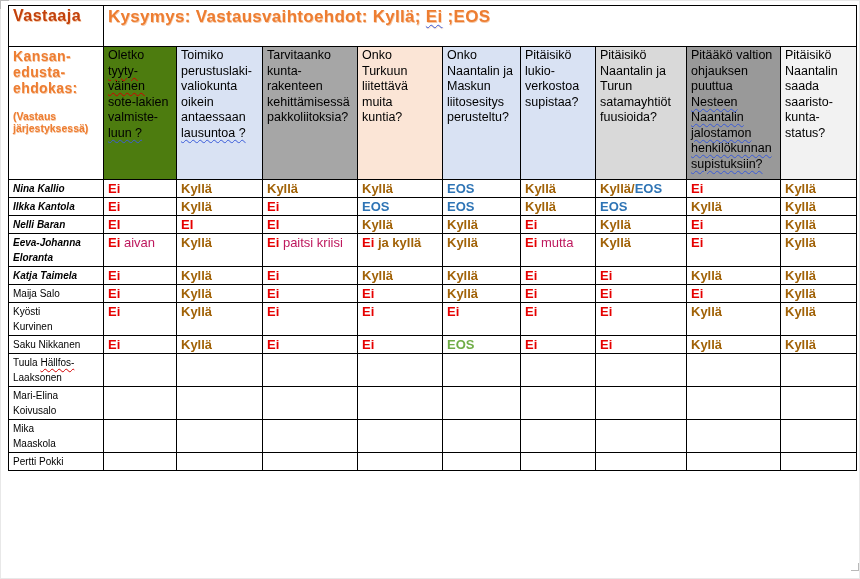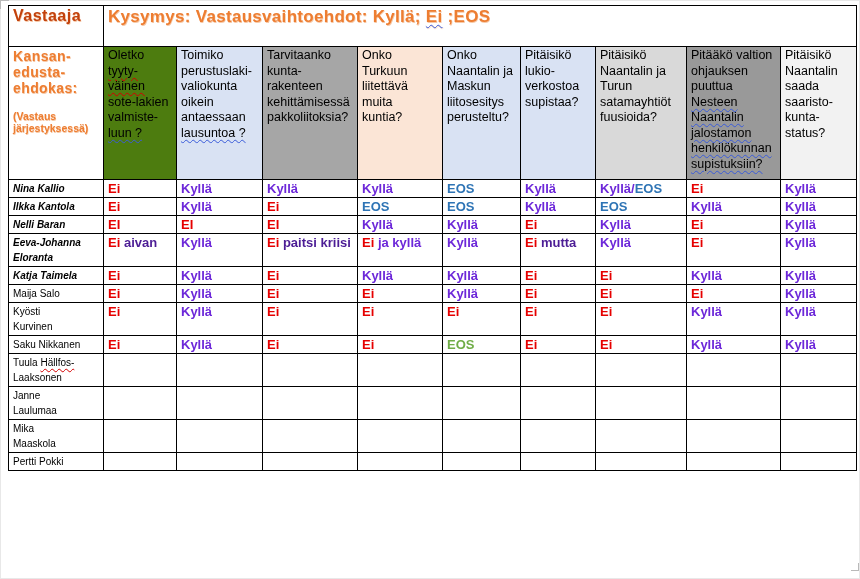--- a/index.html
+++ b/index.html
@@ -31,22 +31,22 @@
   
   .row-header-cell{padding-top:3px;}
   .rh-title{font-size:14px;line-height:16px;font-weight:bold;color:#ed7d31;
     text-shadow:0.6px 0.6px 0 #f6c9a8;letter-spacing:0.4px;}
   .rh-sub{margin-top:14px;font-size:10.5px;line-height:12px;font-weight:bold;color:#ed7d31;
     text-shadow:0.5px 0.5px 0 #f6c9a8;}
   
   .name-cell{font-size:10px;line-height:15px;padding:2px 4px;}
   .name-cell.emph{font-weight:bold;font-style:italic;}
   .answer-cell{font-size:13px;line-height:15px;padding:2px 4px;}
-  .ans-bold{font-weight:bold;color:#6d28d9;}
-  .ans-plain{font-weight:bold;color:#4c1d95;}
+  .ans-bold{font-weight:bold;color:#a16207;}
+  .ans-plain{font-weight:normal;color:#be185d;}
   .ans-red{font-weight:bold;color:#e60000;}
   .ans-blue{font-weight:bold;color:#2e74b5;}
   .ans-green{font-weight:bold;color:#70ad47;}
   .wavy-red{text-decoration-line:underline;text-decoration-style:wavy;
     text-decoration-color:#d40000;text-decoration-thickness:1px;text-underline-offset:2px;}
   .wavy-blue{text-decoration-line:underline;text-decoration-style:wavy;
     text-decoration-color:#3a5bd9;text-decoration-thickness:1px;text-underline-offset:2px;}
   
   .move-handle{position:absolute;left:0px;top:0px;width:8px;height:8px;
     border-left:1px solid #b9b9b9;border-top:1px solid #b9b9b9;}
@@ -289,22 +289,22 @@
         <td class="answer-cell"></td>
         <td class="answer-cell"></td>
         <td class="answer-cell"></td>
         <td class="answer-cell"></td>
         <td class="answer-cell"></td>
         <td class="answer-cell"></td>
         <td class="answer-cell"></td>
       </tr>
       <tr>
         <td class="name-cell">
-          <div><span>Janne</span></div>
-          <div><span>Laulumaa</span></div>
+          <div><span>Mari-Elina</span></div>
+          <div><span>Koivusalo</span></div>
         </td>
         <td class="answer-cell"></td>
         <td class="answer-cell"></td>
         <td class="answer-cell"></td>
         <td class="answer-cell"></td>
         <td class="answer-cell"></td>
         <td class="answer-cell"></td>
         <td class="answer-cell"></td>
         <td class="answer-cell"></td>
         <td class="answer-cell"></td>

